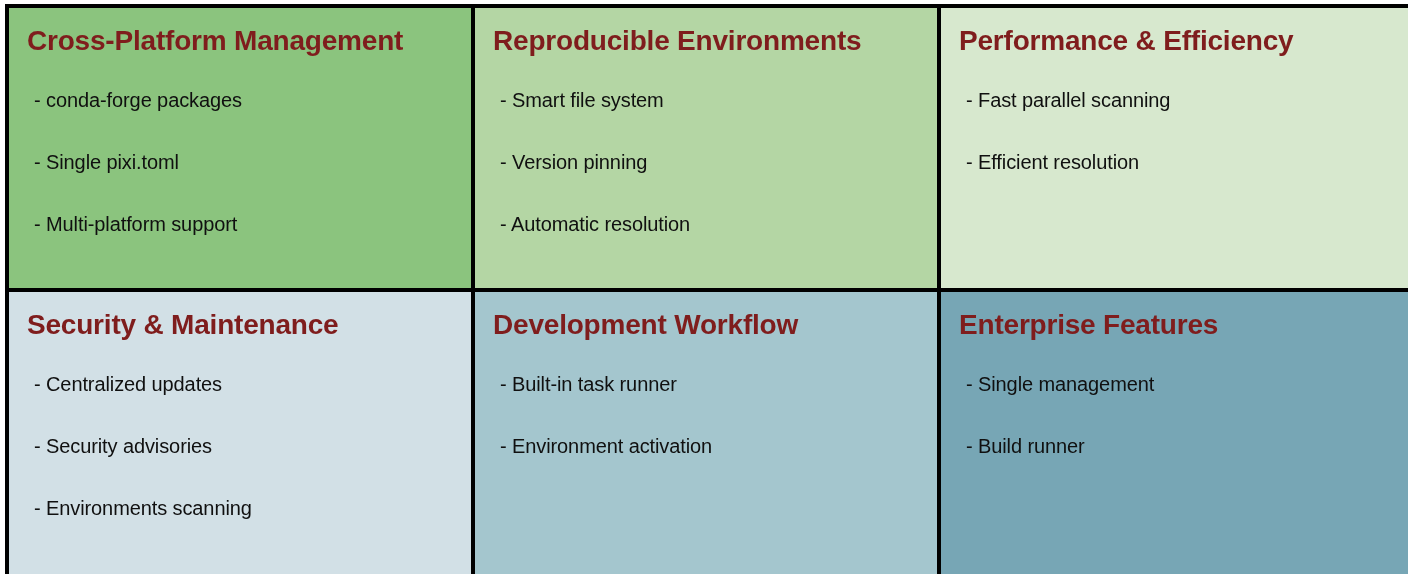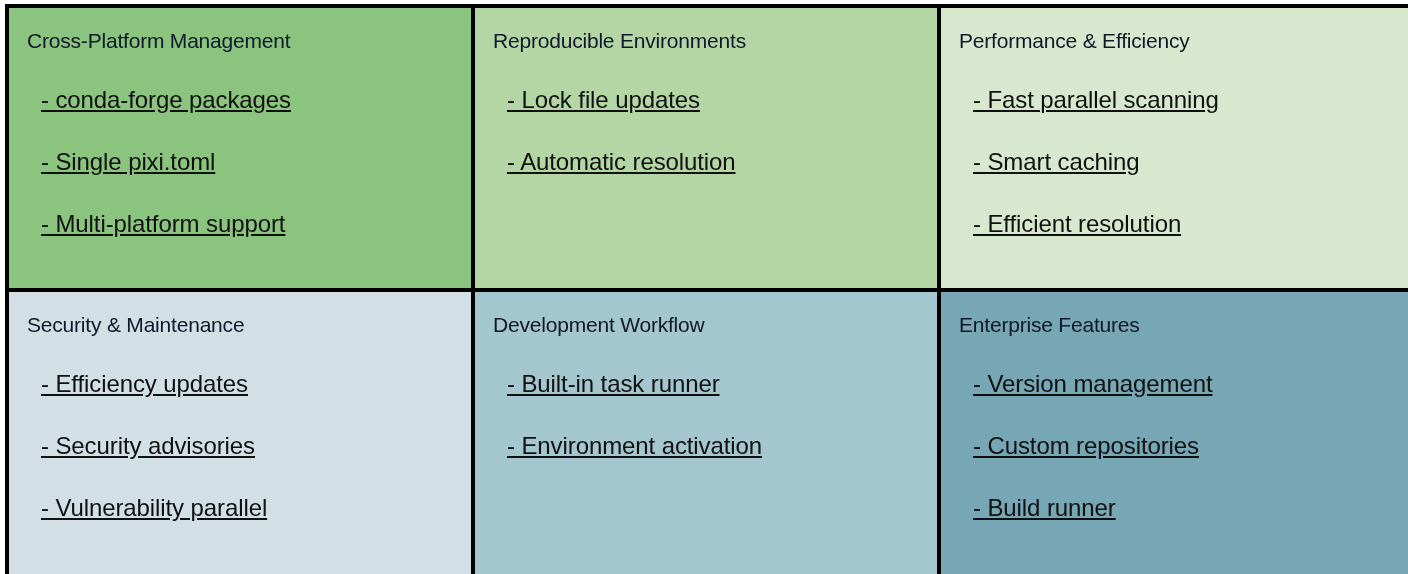--- a/index.html
+++ b/index.html
@@ -35,91 +35,89 @@
   .cell {
     position: relative;
     box-sizing: border-box;
     border-right: 4px solid #000000;
     border-bottom: 4px solid #000000;
     padding: 18px 0 0 18px;
     overflow: hidden;
   }
 
   .cell-title {
-    font-size: 21px;
-    font-weight: normal;
-    color: #0f172a;
+    font-size: 28px;
+    font-weight: bold;
+    color: #7f1d1d;
     line-height: 30px;
     letter-spacing: -0.2px;
     margin: 0 0 30px 0;
     white-space: nowrap;
   }
 
   .cell-list {
     list-style: none;
     margin: 0;
     padding: 0;
   }
 
   .cell-list li {
-    font-size: 24px;
+    font-size: 20px;
     font-weight: normal;
     color: #101010;
     line-height: 28px;
     letter-spacing: -0.1px;
-    margin: 0 0 34px 14px;
+    margin: 0 0 34px 7px;
     white-space: nowrap;
-    text-decoration: underline;
   }
 
   .cell-list li:last-child { margin-bottom: 0; }
 </style>
 </head>
 <body>
 
 <div id="feature-grid">
     <div class="cell" style="background: rgb(139, 196, 126);">
       <div class="cell-title">Cross-Platform Management</div>
       <ul class="cell-list">
         <li>- conda-forge packages</li>
         <li>- Single pixi.toml</li>
         <li>- Multi-platform support</li>
       </ul>
     </div>
     <div class="cell" style="background: rgb(180, 214, 164);">
       <div class="cell-title">Reproducible Environments</div>
       <ul class="cell-list">
-        <li>- Lock file updates</li>
+        <li>- Smart file system</li>
+        <li>- Version pinning</li>
         <li>- Automatic resolution</li>
       </ul>
     </div>
     <div class="cell" style="background: rgb(215, 232, 206);">
       <div class="cell-title">Performance &amp; Efficiency</div>
       <ul class="cell-list">
         <li>- Fast parallel scanning</li>
-        <li>- Smart caching</li>
         <li>- Efficient resolution</li>
       </ul>
     </div>
     <div class="cell" style="background: rgb(210, 224, 230);">
       <div class="cell-title">Security &amp; Maintenance</div>
       <ul class="cell-list">
-        <li>- Efficiency updates</li>
+        <li>- Centralized updates</li>
         <li>- Security advisories</li>
-        <li>- Vulnerability parallel</li>
+        <li>- Environments scanning</li>
       </ul>
     </div>
     <div class="cell" style="background: rgb(164, 198, 206);">
       <div class="cell-title">Development Workflow</div>
       <ul class="cell-list">
         <li>- Built-in task runner</li>
         <li>- Environment activation</li>
       </ul>
     </div>
     <div class="cell" style="background: rgb(119, 166, 181);">
       <div class="cell-title">Enterprise Features</div>
       <ul class="cell-list">
-        <li>- Version management</li>
-        <li>- Custom repositories</li>
+        <li>- Single management</li>
         <li>- Build runner</li>
       </ul>
     </div>
   </div>
 
 </body></html>

